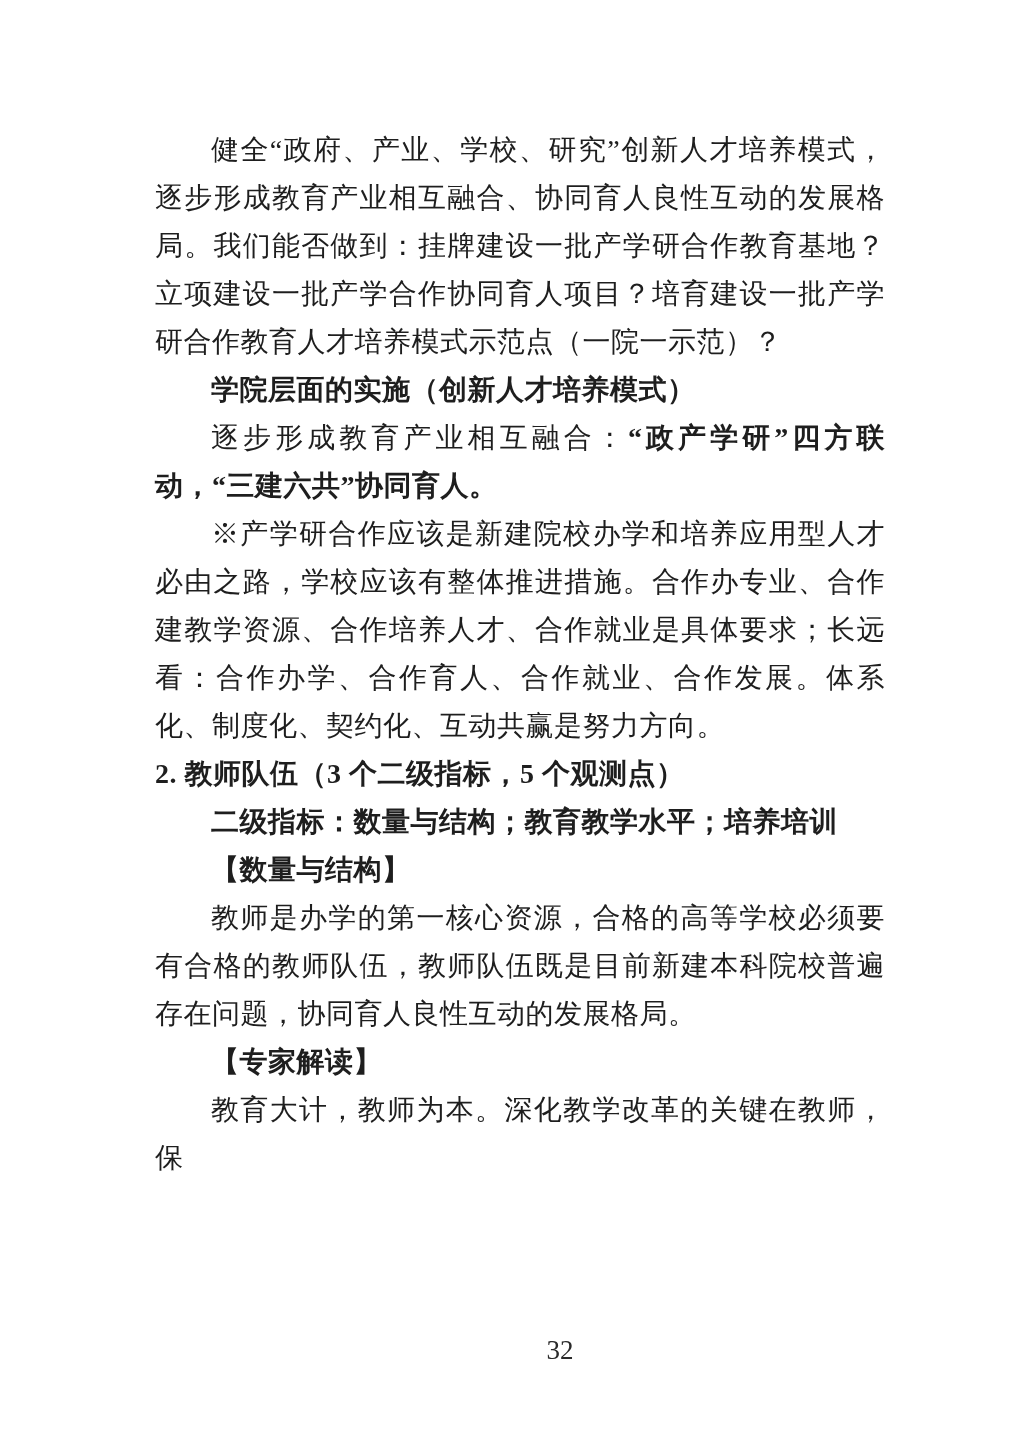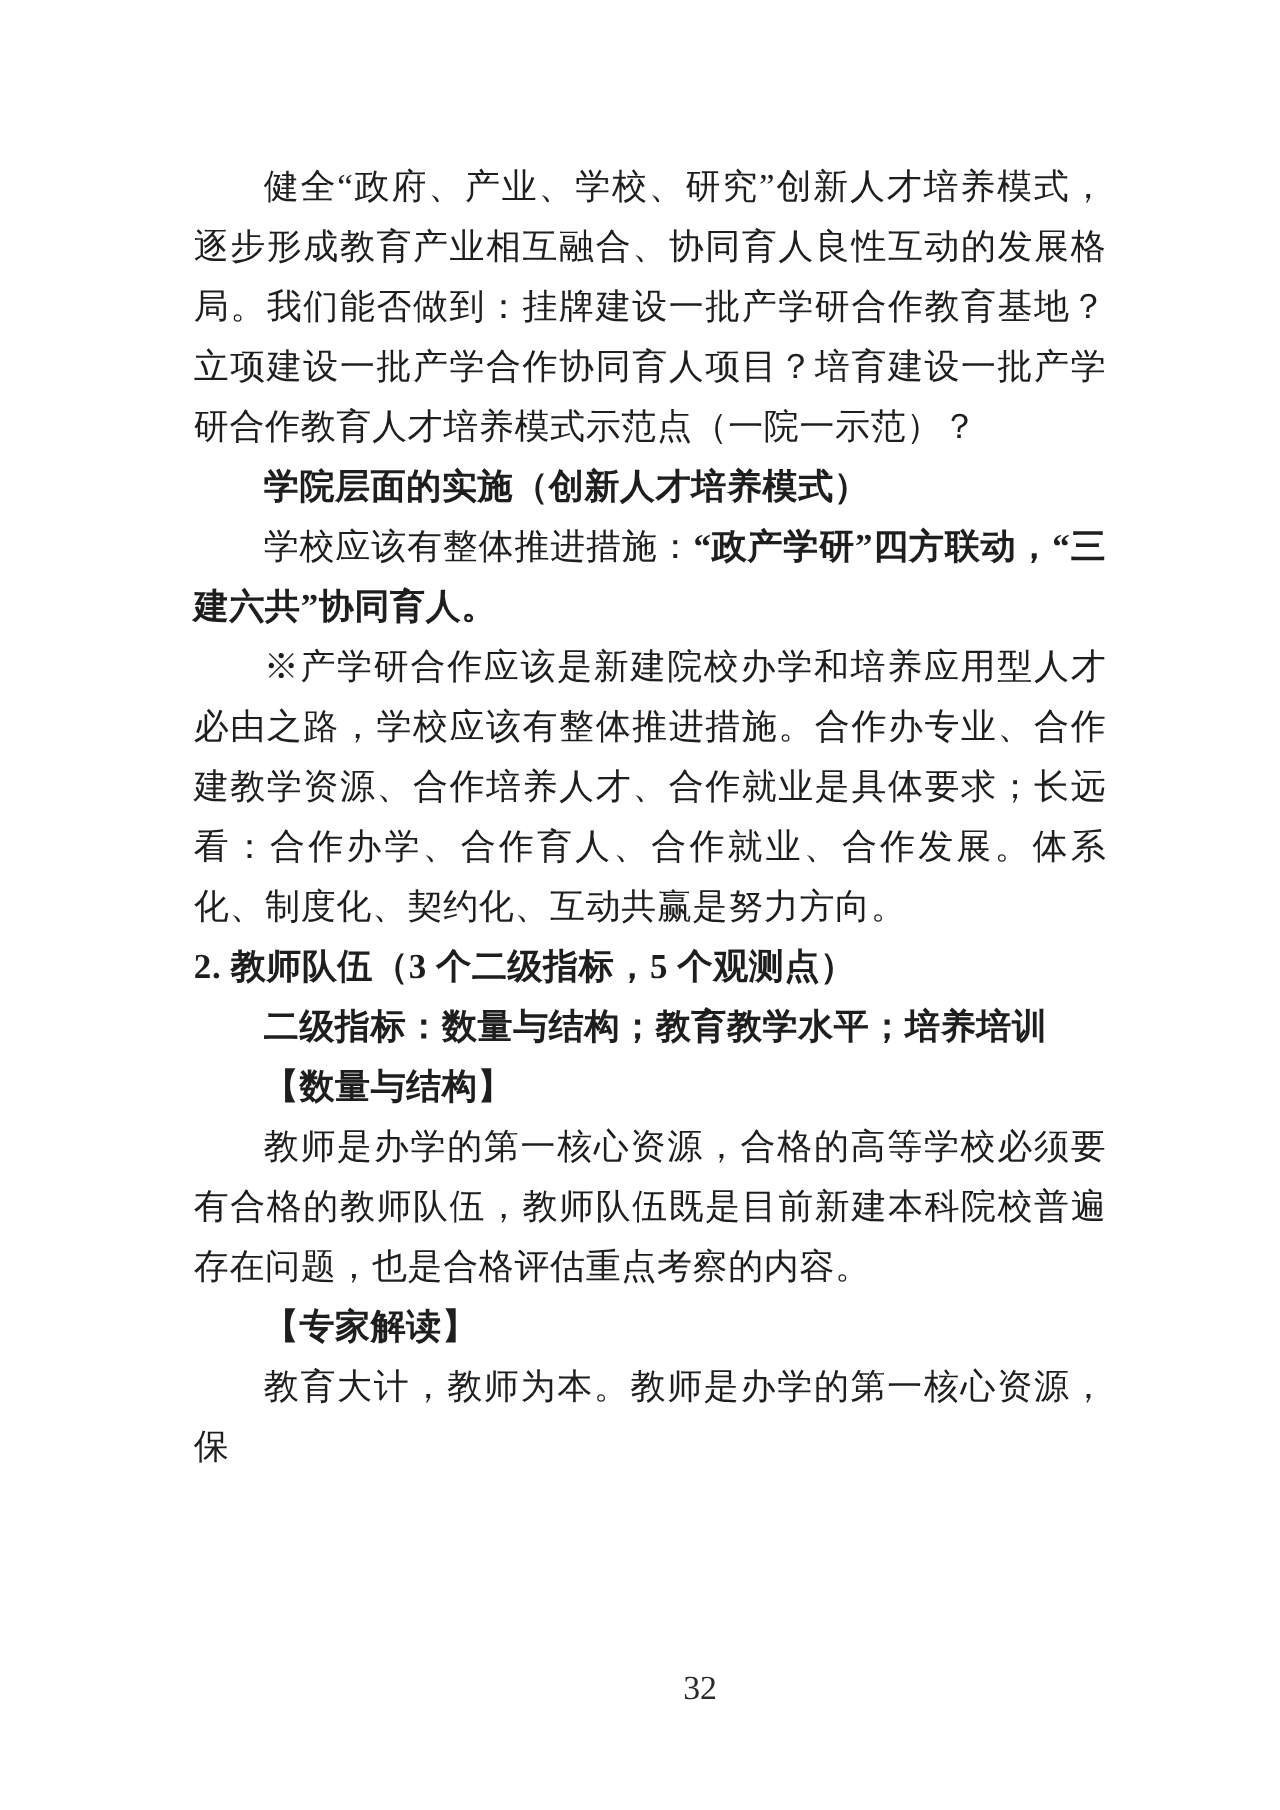--- a/index.html
+++ b/index.html
@@ -58,33 +58,33 @@
 
 <div class="sheet">
 
   <div class="textblock">
 
     <p class="para">健全“政府、产业、学校、研究”创新人才培养模式，逐步形成教育产业相互融合、协同育人良性互动的发展格局。我们能否做到：挂牌建设一批产学研合作教育基地？立项建设一批产学合作协同育人项目？培育建设一批产学研合作教育人才培养模式示范点（一院一示范）？</p>
 
     <p class="para bold">学院层面的实施（创新人才培养模式）</p>
 
 
-    <p class="para"><span>学校应该有整体推进措施：</span><span class="bold">“政产学研”四方联动，“三建六共”协同育人。</span></p>
+    <p class="para"><span>逐步形成教育产业相互融合：</span><span class="bold">“政产学研”四方联动，“三建六共”协同育人。</span></p>
 
     <p class="para">※产学研合作应该是新建院校办学和培养应用型人才必由之路，学校应该有整体推进措施。合作办专业、合作建教学资源、合作培养人才、合作就业是具体要求；长远看：合作办学、合作育人、合作就业、合作发展。体系化、制度化、契约化、互动共赢是努力方向。</p>
 
     <p class="para bold no-indent">2. 教师队伍（3 个二级指标，5 个观测点）</p>
 
     <p class="para bold">二级指标：数量与结构；教育教学水平；培养培训</p>
 
     <p class="para bold">【数量与结构】</p>
 
-    <p class="para">教师是办学的第一核心资源，合格的高等学校必须要有合格的教师队伍，教师队伍既是目前新建本科院校普遍存在问题，也是合格评估重点考察的内容。</p>
+    <p class="para">教师是办学的第一核心资源，合格的高等学校必须要有合格的教师队伍，教师队伍既是目前新建本科院校普遍存在问题，协同育人良性互动的发展格局。</p>
 
     <p class="para bold">【专家解读】</p>
 
-    <p class="para">教育大计，教师为本。教师是办学的第一核心资源，保</p>
+    <p class="para">教育大计，教师为本。深化教学改革的关键在教师，保</p>
 
   </div>
 
   <div class="footer">32</div>
 
 </div>
 
 </body></html>

